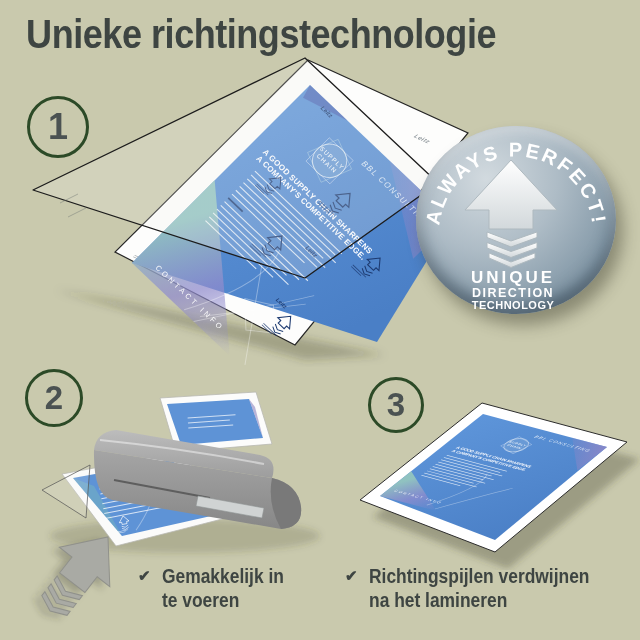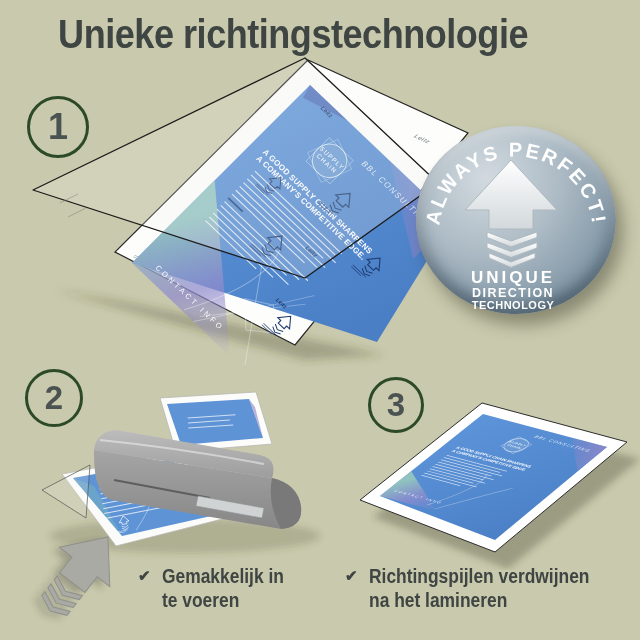--- a/index.html
+++ b/index.html
@@ -1,18 +1,18 @@
 <!DOCTYPE html>
 <html><head>
 <meta charset="utf-8">
 <style>
   html,body{margin:0;padding:0;}
   .page{position:relative;width:640px;height:640px;background:#c9c9ad;overflow:hidden;
         font-family:"Liberation Sans",sans-serif;}
-  .title{position:absolute;top:12px;left:0;width:554px;text-align:right;}
+  .title{position:absolute;top:12px;left:0;width:554px;text-align:left;}
   .title span{display:inline-block;transform:scaleX(0.9);transform-origin:center;
         font-size:40px;font-weight:bold;color:#3e4542;letter-spacing:-0.5px;white-space:nowrap;}
   .stepCircle{position:absolute;border:3px solid #2c4a27;border-radius:50%;
         display:flex;align-items:center;justify-content:center;background:transparent;}
   .stepCircle span{font-size:36px;font-weight:bold;color:#4b5252;}
   .c1{left:27px;top:96px;width:56px;height:56px;}
   .c2{left:25px;top:369px;width:52px;height:52px;}
   .c3{left:368px;top:377px;width:50px;height:50px;}
   .c2 span,.c3 span{font-size:33px;}
   .layer{position:absolute;pointer-events:none;}

